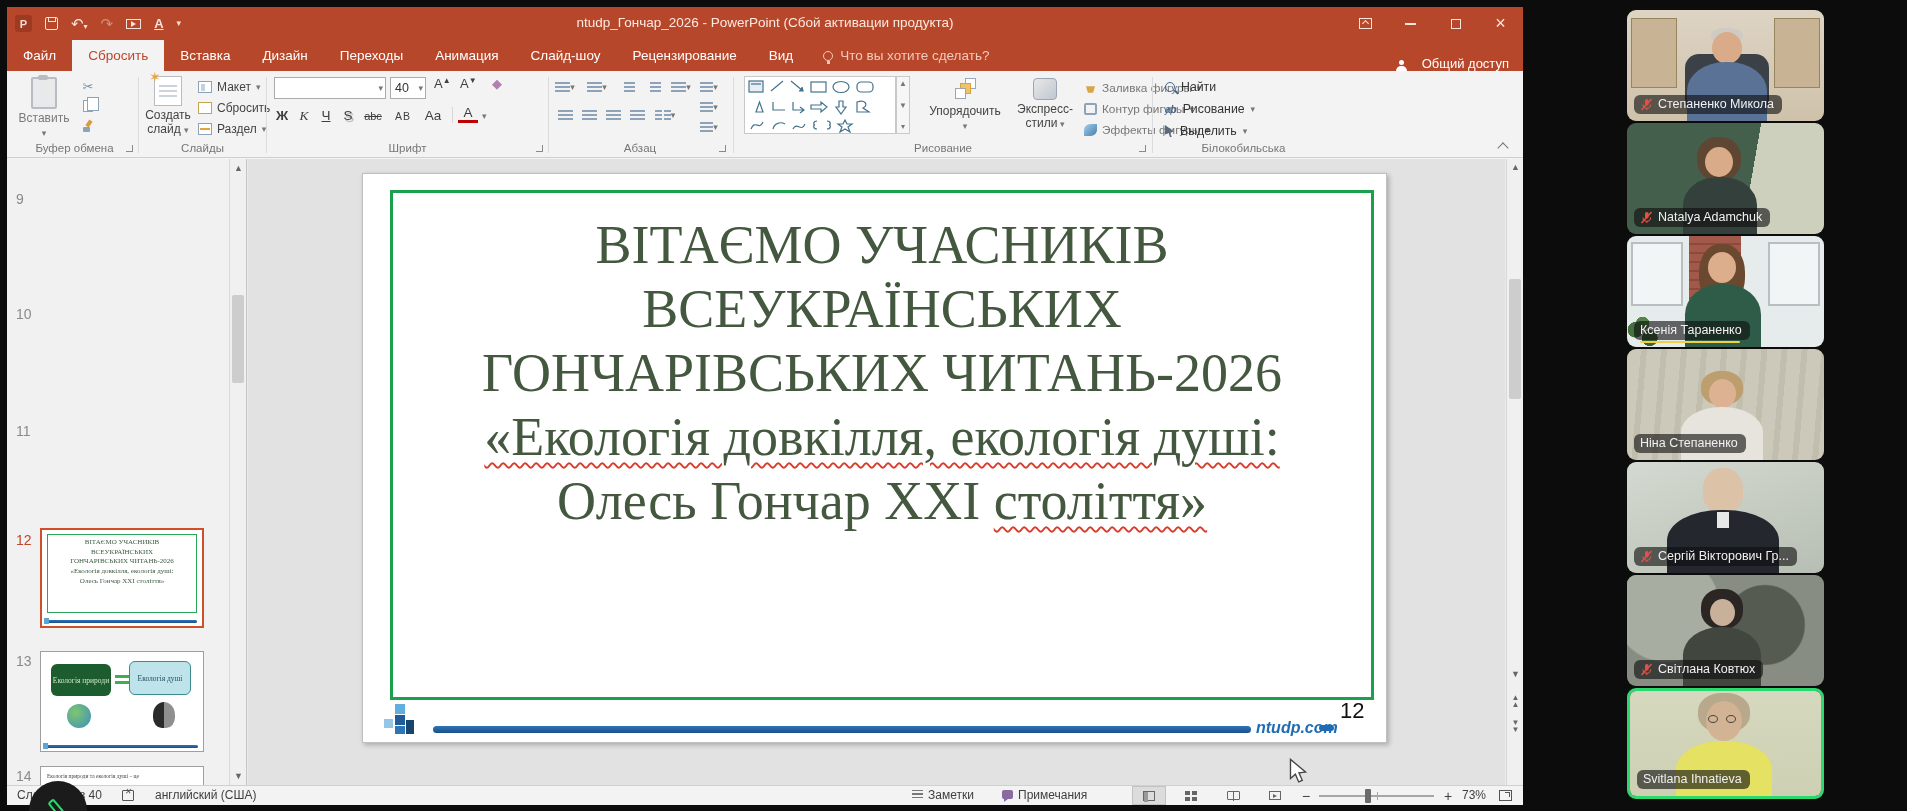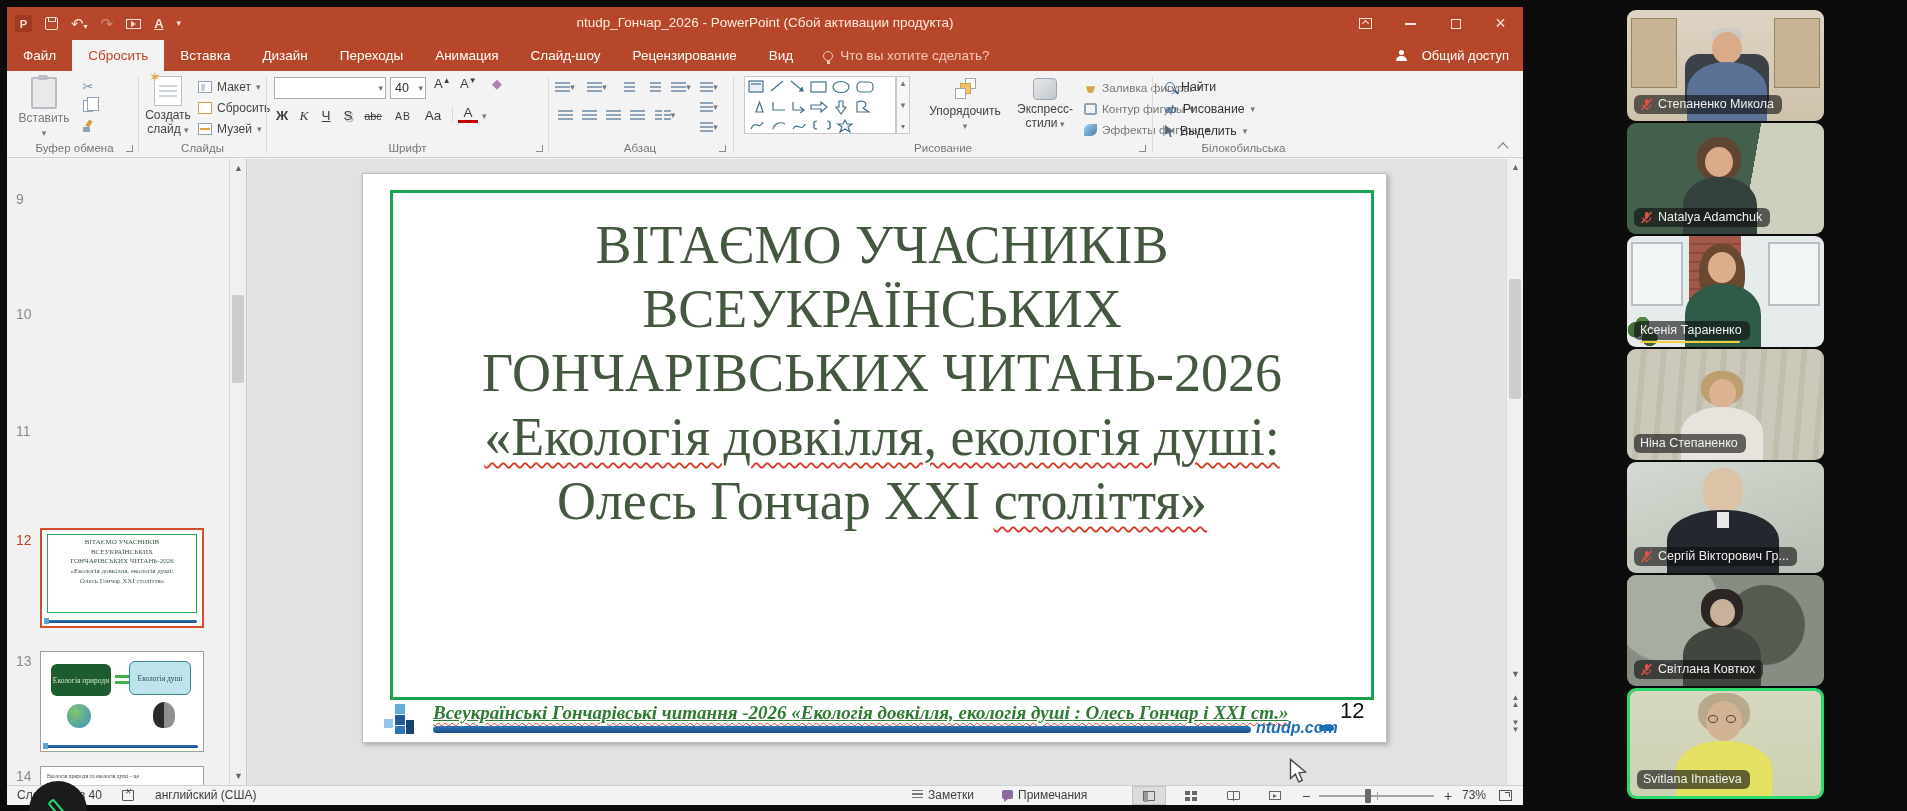--- a/index.html
+++ b/index.html
@@ -29,21 +29,21 @@
   .restore { width:10px; height:10px; border:1.3px solid #fbe6dd; position:relative; background:#b7472a; }
   .restore::before { content:""; position:absolute; left:2px; top:-4px; width:10px; height:10px; border:1.3px solid #fbe6dd; z-index:-1; }
 
   
   .tabrow { position:absolute; left:0; top:33px; right:0; height:31px; background:#b7472a; display:flex; align-items:stretch; color:#fff; font-size:13.5px; }
   .tab { padding:0 16px; display:flex; align-items:center; cursor:default; white-space:nowrap; }
   .tab.active { background:#f3f3f3; color:#c0452c; }
   .tellme { display:flex; align-items:center; gap:7px; color:#f3c9b9; padding-left:14px; }
   .bulb { width:10px; height:10px; border:1.5px solid #f3c9b9; border-radius:50%; position:relative; }
   .bulb::after { content:""; position:absolute; left:2.5px; top:9px; width:3px; height:3px; background:#f3c9b9; }
-  .share { position:absolute; right:14px; top:0; height:31px; display:flex; align-items:center; gap:15px; color:#fff; font-size:13px; }
+  .share { position:absolute; right:14px; top:0; height:31px; display:flex; align-items:flex-end; gap:15px; color:#fff; font-size:13px; }
   .person-ic { width:11px; height:11px; position:relative; }
   .person-ic::before { content:""; position:absolute; left:3px; top:0; width:5px; height:5px; border-radius:50%; background:#fff; }
   .person-ic::after { content:""; position:absolute; left:0; top:6px; width:11px; height:5px; border-radius:5px 5px 0 0; background:#fff; }
 
   
   .ribbon { position:absolute; left:0; top:64px; right:0; height:87px; background:#f3f3f3; border-bottom:1px solid #cfcfcf; font-size:12px; color:#444; }
   .grp { position:absolute; top:0; bottom:0; }
   .grp-label { position:absolute; bottom:3px; left:0; right:0; text-align:center; font-size:11.5px; color:#767676; }
   .gdiv { position:absolute; top:6px; bottom:4px; width:1px; background:#dcdcdc; }
   .launch { position:absolute; bottom:5px; width:7px; height:7px; border-right:1.6px solid #8a8a8a; border-bottom:1.6px solid #8a8a8a; }
@@ -276,21 +276,21 @@
             <i class="sr-ic lay"></i>
             <span>Макет</span>
             <span class="dd">▾</span>
           </div>
         <div class="smallrow" style="left:58px; top:30px;">
             <i class="sr-ic rst"></i>
             <span>Сбросить</span>
           </div>
         <div class="smallrow" style="left:58px; top:51px;">
             <i class="sr-ic sec"></i>
-            <span>Музей</span>
+            <span>Раздел</span>
             <span class="dd">▾</span>
           </div>
         <div class="grp-label">Слайды</div>
       </div>
       <div class="gdiv" style="left:259px;"></div>
 
       <div class="grp" style="left:261px; width:279px;">
         <div class="combo" style="left:6px; top:6px; width:112px;">
             <span class="dd">▾</span>
           </div>
@@ -507,21 +507,20 @@
             <div class="sline wavy">«Екологія довкілля, екологія душі:</div>
             <div class="sline"><span>Олесь Гончар  XXI </span><span class="wavy">століття»</span></div>
           </div>
           <div class="slogo">
             <i style="left:12px; top:0; width:10px; height:10px; background:#62aede;"></i>
             <i style="left:12px; top:11px; width:10px; height:10px; background:#1f5c99;"></i>
             <i style="left:1px; top:15px; width:9px; height:9px; background:#94c6e8;"></i>
             <i style="left:12px; top:22px; width:10px; height:8px; background:#2e75b6;"></i>
             <i style="left:23px; top:16px; width:8px; height:14px; background:#17456e;"></i>
           </div>
-          <div class="sfooter-text uline"><span class="wavy2">Всеукраїнські Гончарівські читання -2026 «Екологія довкілля, екологія душі :  Олесь Гончар і XXI ст.»</span></div>
           <div class="bluebar"></div>
           <span class="sitelbl">ntudp.com</span>
           <div class="sitedash"></div>
           <span class="snum">12</span>
         </div>
 
         <div class="cscroll">
           <span class="cs-btn" style="top:3px;">▲</span>
           <div class="cs-thumb"></div>
           <span class="cs-btn" style="top:510px;">▼</span>

